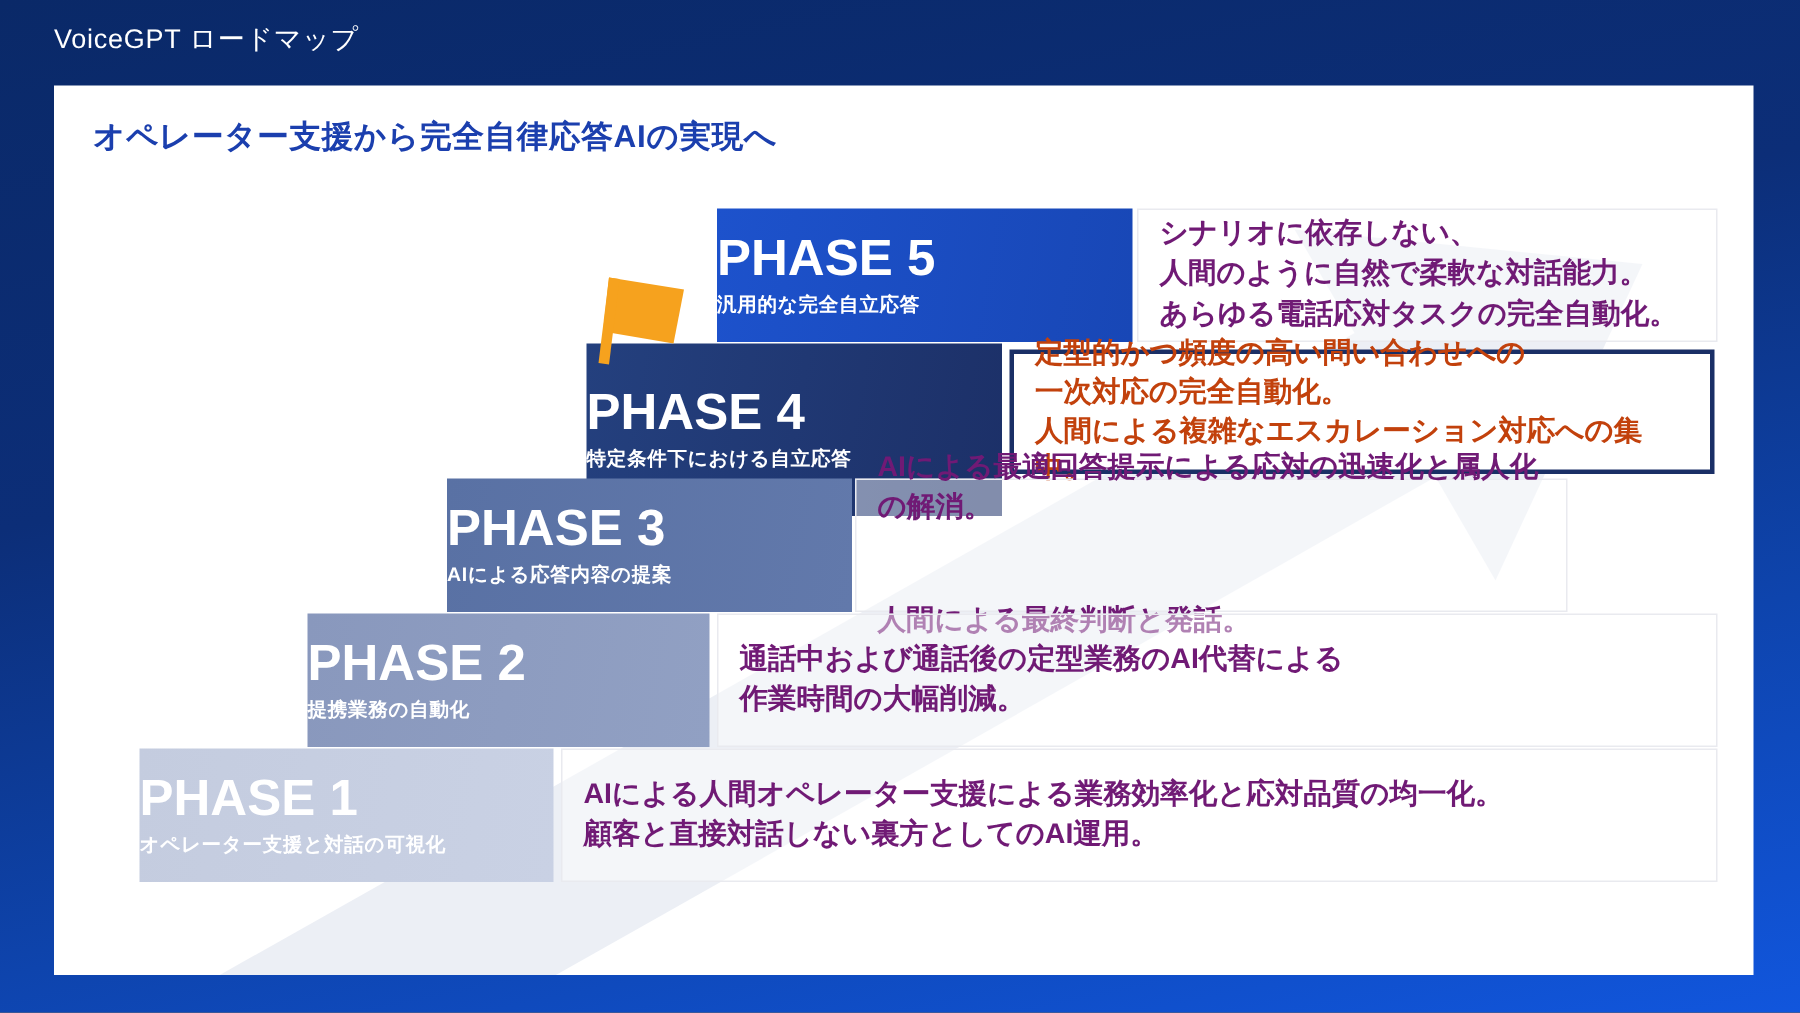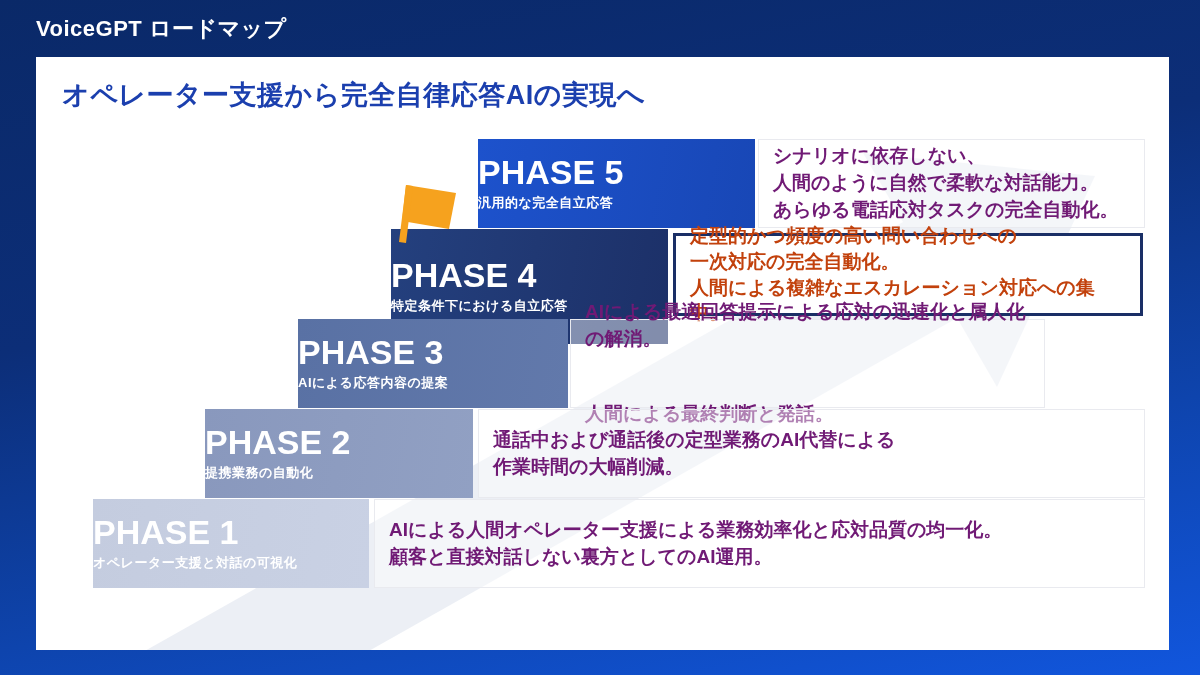--- a/index.html
+++ b/index.html
@@ -3,29 +3,29 @@
 <meta charset="utf-8">
 <style>
   html,body{margin:0;padding:0;background:#0a2968;}
   .stage{
     position:relative;width:1200px;height:675px;overflow:hidden;
     font-family:"Liberation Sans","DejaVu Sans",sans-serif;
     background:linear-gradient(168deg,#0a2968 0%,#0c2e78 38%,#0e44ad 70%,#1156dd 100%);
   }
   .window-title{
     position:absolute;left:36px;top:14px;color:#ffffff;
-    font-size:22px;font-weight:bold;letter-spacing:.5px;
+    font-size:18px;font-weight:normal;letter-spacing:.5px;
   }
   .card{
     position:absolute;left:36px;top:57px;width:1133px;height:593px;
     background:#ffffff;
   }
   .card-heading{
     position:absolute;left:26px;top:20px;color:#1b3fae;
-    font-size:27px;font-weight:bold;letter-spacing:.5px;z-index:4;
+    font-size:21px;font-weight:bold;letter-spacing:.5px;z-index:4;
   }
   .bg-arrow{position:absolute;left:0;top:0;z-index:1;}
   .phase-block{
     position:absolute;z-index:2;display:flex;flex-direction:column;
     align-items:flex-start;justify-content:center;color:#fff;text-align:center;
   }
   .phase-name{font-size:34px;font-weight:bold;line-height:1.05;}
   .phase-sub{font-size:13px;font-weight:bold;margin-top:3px;letter-spacing:.5px;}
   .p5b{left:442px;top:82px;width:277px;height:89px;
        background:linear-gradient(100deg,#1d52cc,#1847b6);}

